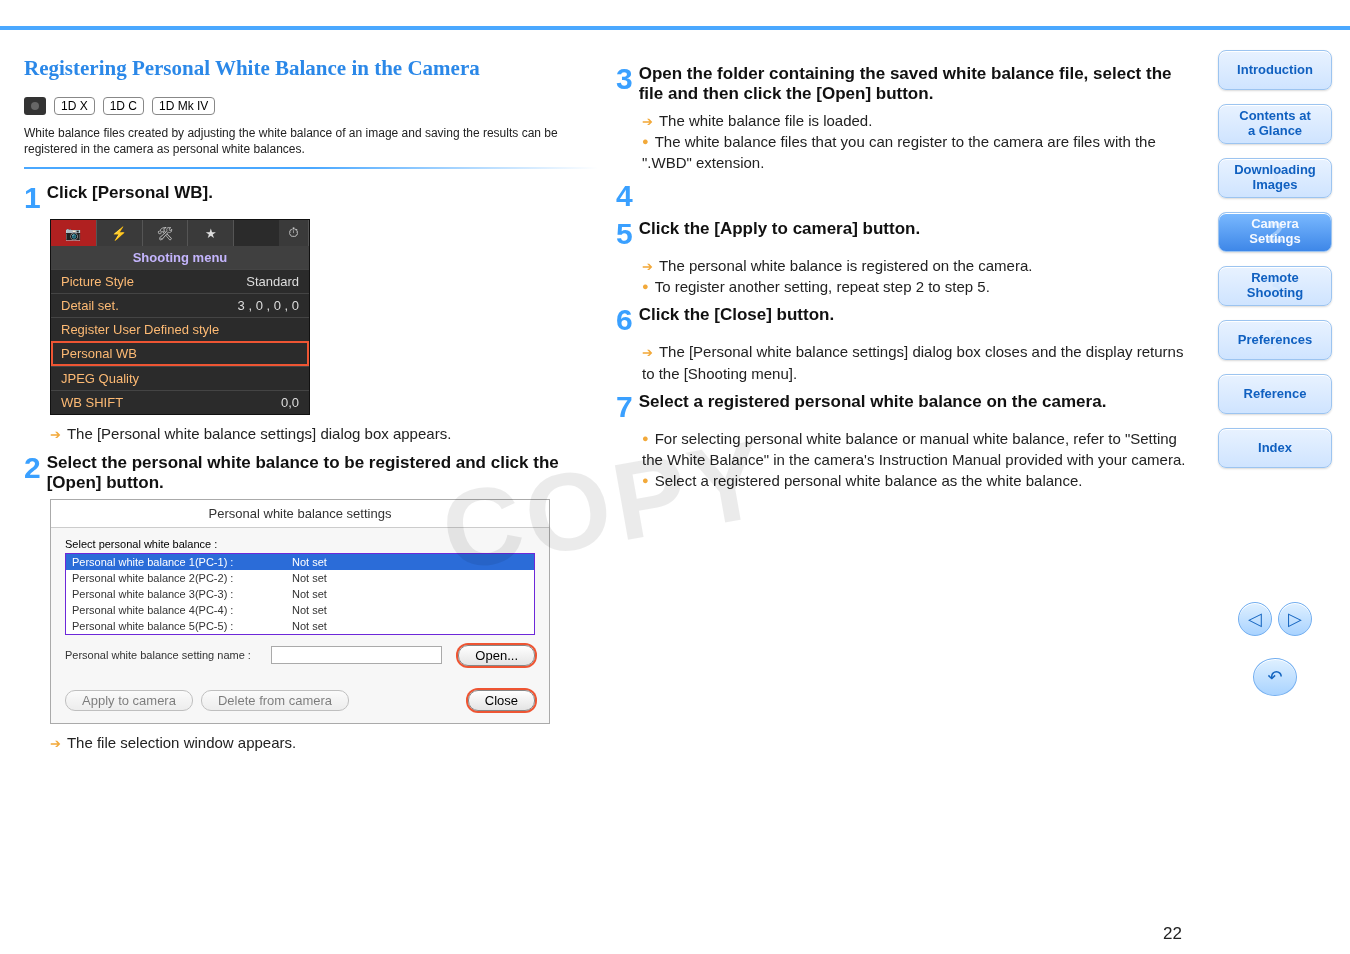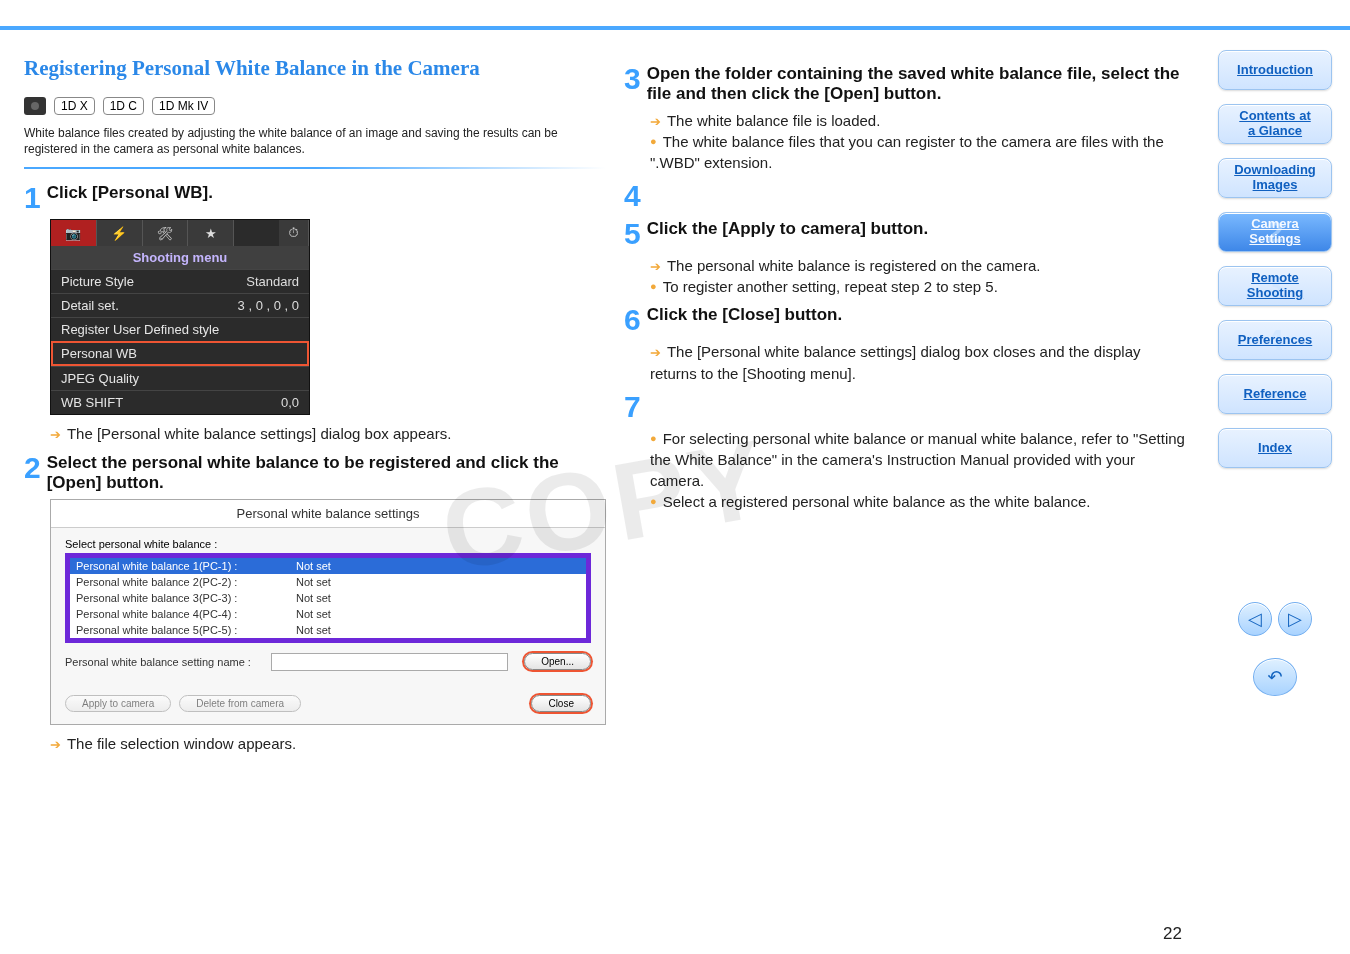--- a/index.html
+++ b/index.html
@@ -5,55 +5,55 @@
   * { box-sizing: border-box; margin: 0; padding: 0; }
   body { font-family: Arial, Helvetica, sans-serif; background: #fff; width: 1350px; height: 954px; position: relative; }
   .topbar { height: 30px; background: #fff; border-bottom: 4px solid #4aa8ff; }
   .content { display: flex; height: calc(100% - 30px); }
   .main { flex: 1; display: flex; padding: 26px 20px 0 24px; gap: 18px; position: relative; }
   .col { flex: 1; }
   .sidebar { width: 140px; padding: 20px 10px 0 0; display: flex; flex-direction: column; align-items: center; gap: 14px; }
   .nav-btn { width: 114px; height: 40px; border-radius: 8px; font-size: 13px; font-weight: bold; color: #1060c0; display: flex; align-items: center; justify-content: center; text-align: center; line-height: 1.15; cursor: pointer; background: linear-gradient(#e8f2ff,#cfe4ff); border: 1px solid #9cc4f0; box-shadow: inset 0 1px 0 #fff, 0 1px 2px rgba(0,0,0,.15); }
   .nav-btn.active { background: linear-gradient(#7ab9ff,#3e87e8); color:#f5f9ff; }
   .nav-btn .big { position:absolute; font-size:30px; color: rgba(200,225,255,.55); font-weight:bold; z-index:0; }
-  .nav-btn span.lbl { position: relative; z-index:1;text-decoration:underline; }
+  .nav-btn span.lbl { position: relative; z-index:1; }
   h2.section { color:#2b88e8; font-size:21px; font-weight:bold; margin-bottom:10px;font-family:Liberation Serif, serif; }
   .divider-blue { height:2px; background:linear-gradient(to right,#4aa8ff,#4aa8ff 50%,rgba(74,168,255,0)); margin:10px 0 14px; }
   .camera-row { display:flex; align-items:center; gap:8px; margin:16px 0 10px; }
   .cam-icon { width:22px; height:18px; background:#333; border-radius:3px; position:relative; }
   .cam-icon:before { content:""; position:absolute; width:8px; height:8px; border-radius:50%; background:#666; top:5px; left:7px; }
   .camera-badge { border:1px solid #888; border-radius:4px; padding:1px 6px; font-size:12px; background:#fff; }
   .body-text { font-size:12px; color:#222; line-height:1.35; }
   .stepnum { color:#3aa0ff; font-size:30px; font-weight:bold; float:left; margin-right:6px; line-height:1; }
   .step-title { font-size:17px; font-weight:bold; color:#111; }
   .step-block { margin:8px 0 4px; overflow:hidden; }
   .arrow-bullet::before { content:"➔"; color:#f2a93a; margin-right:6px; font-size:13px; }
   .dot-bullet::before { content:"●"; color:#f2a93a; margin-right:6px; font-size:11px; position:relative; top:-2px; }
   .sub { margin-left:26px; font-size:15px; color:#222; line-height:1.4; }
   .shoot-menu { width:260px; background:#2b2b2b; color:#ddd; font-size:13px; margin:6px 0 8px 26px; border:1px solid #111; }
   .sm-tabs { display:flex; height:26px; }
   .sm-tab { flex:1; border-right:1px solid #555; display:flex; align-items:center; justify-content:center; background:#3a3a3a; }
   .sm-tab.red { background:#b02020; color:#fff; }
   .sm-head { text-align:center; padding:4px 0; background:#404040; font-weight:bold; color:#c4b5fd; font-size:13px; }
   .sm-row { display:flex; padding:4px 10px; border-top:1px solid #444; }
-  .sm-row .k { flex:1; color:#e5e5e5; }
+  .sm-row .k { flex:1; color:#fdba74; }
   .sm-row .v { color:#ddd; }
   .sm-row.hl { border:2px solid #e53; padding:3px 8px; color:#fff; }
-  .dialog { width:556px; margin:6px 0 8px 26px; background:#f7f7f7; border:1px solid #aaa; font-size:12px; }
+  .dialog { width:500px; margin:6px 0 8px 26px; background:#f7f7f7; border:1px solid #aaa; font-size:12px; }
   .dlg-title { text-align:center; padding:6px 0; border-bottom:1px solid #ccc; color:#333; background:#fff; font-size:13px;}
   .dlg-body { padding:10px 14px; }
-  .dlg-list { border:5px solid #6d28d9; background:#fff; margin:0 0 10px; }
+  .dlg-list { border:1px solid #6d28d9; background:#fff; margin:0 0 10px; }
   .dlg-list .row { padding:2px 6px; font-size:11px; color:#333; display:flex; }
   .dlg-list .row .n { width:220px; }
   .dlg-list .row.sel { background:#2b6cd8; color:#fff; }
   .dlg-form-row { display:flex; align-items:center; gap:16px; margin:6px 0; }
   .dlg-form-row label { font-size:11px; color:#333; flex:0 0 190px; text-align:left; }
   .dlg-form-row label.r { text-align:right; flex:0 0 180px; }
   .dlg-form-row input { flex:1; height:18px; border:1px solid #aaa; background:#fff; font-size:11px; padding:0 4px; }
-  .dlg-btn { border:1px solid #888; border-radius:10px; padding:2px 16px; font-size:10px; background:linear-gradient(#fff,#e4e4e4); cursor:pointer; }
+  .dlg-btn { border:1px solid #888; border-radius:10px; padding:2px 16px; font-size:13px; background:linear-gradient(#fff,#e4e4e4); cursor:pointer; }
   .dlg-btn.ring { box-shadow:0 0 0 2px #e53; }
   .dlg-foot { display:flex; justify-content:space-between; align-items:center; padding:8px 14px 12px; }
   .dlg-foot-left { display:flex; gap:8px; }
   .page-num { position:absolute; bottom:10px; right:28px; font-size:17px; color:#222; }
   .nav-arrows { display:flex; gap:6px; margin-top:120px; }
   .circle { width:34px; height:34px; border-radius:50%; background:linear-gradient(#dff0ff,#a9d3ff); border:1px solid #72aef0; display:flex; align-items:center; justify-content:center; color:#1565c0; font-size:18px; cursor:pointer; box-shadow:inset 0 1px 0 #fff; }
   .circle.big { width:44px; height:38px; border-radius:22px/19px; margin-top:8px; }
   .watermark { position:absolute; left:50%; top:50%; transform:translate(-50%,-40%) rotate(-10deg); font-size:110px; font-weight:bold; color:rgba(0,0,0,.08); letter-spacing:4px; pointer-events:none; user-select:none; }
   .rcol-steps .step-block { margin-bottom:6px; }
 </style>
@@ -169,21 +169,21 @@
       <div id="right-steps">
           <div class="step-block"><span class="stepnum">3</span><span class="step-title">Open the folder containing the saved white balance file, select the file and then click the [Open] button.</span></div>
           <p class="sub arrow-bullet">The white balance file is loaded.</p>
           <p class="sub dot-bullet">The white balance files that you can register to the camera are files with the ".WBD" extension.</p>
           <div class="step-block"><span class="stepnum">4</span></div>
           <div class="step-block"><span class="stepnum">5</span><span class="step-title">Click the [Apply to camera] button.</span></div>
           <p class="sub arrow-bullet">The personal white balance is registered on the camera.</p>
           <p class="sub dot-bullet">To register another setting, repeat step 2 to step 5.</p>
           <div class="step-block"><span class="stepnum">6</span><span class="step-title">Click the [Close] button.</span></div>
           <p class="sub arrow-bullet">The [Personal white balance settings] dialog box closes and the display returns to the [Shooting menu].</p>
-          <div class="step-block"><span class="stepnum">7</span></div>
+          <div class="step-block"><span class="stepnum">7</span><span class="step-title">Select a registered personal white balance on the camera.</span></div>
           <p class="sub dot-bullet">For selecting personal white balance or manual white balance, refer to "Setting the White Balance" in the camera's Instruction Manual provided with your camera.</p>
           <p class="sub dot-bullet">Select a registered personal white balance as the white balance.</p>
         </div>
     </div>
 
     <div class="page-num">22</div>
   </div>
 
   <div class="sidebar">
     <div id="nav-btns" style="display: flex; flex-direction: column; gap: 14px; align-items: center;">

